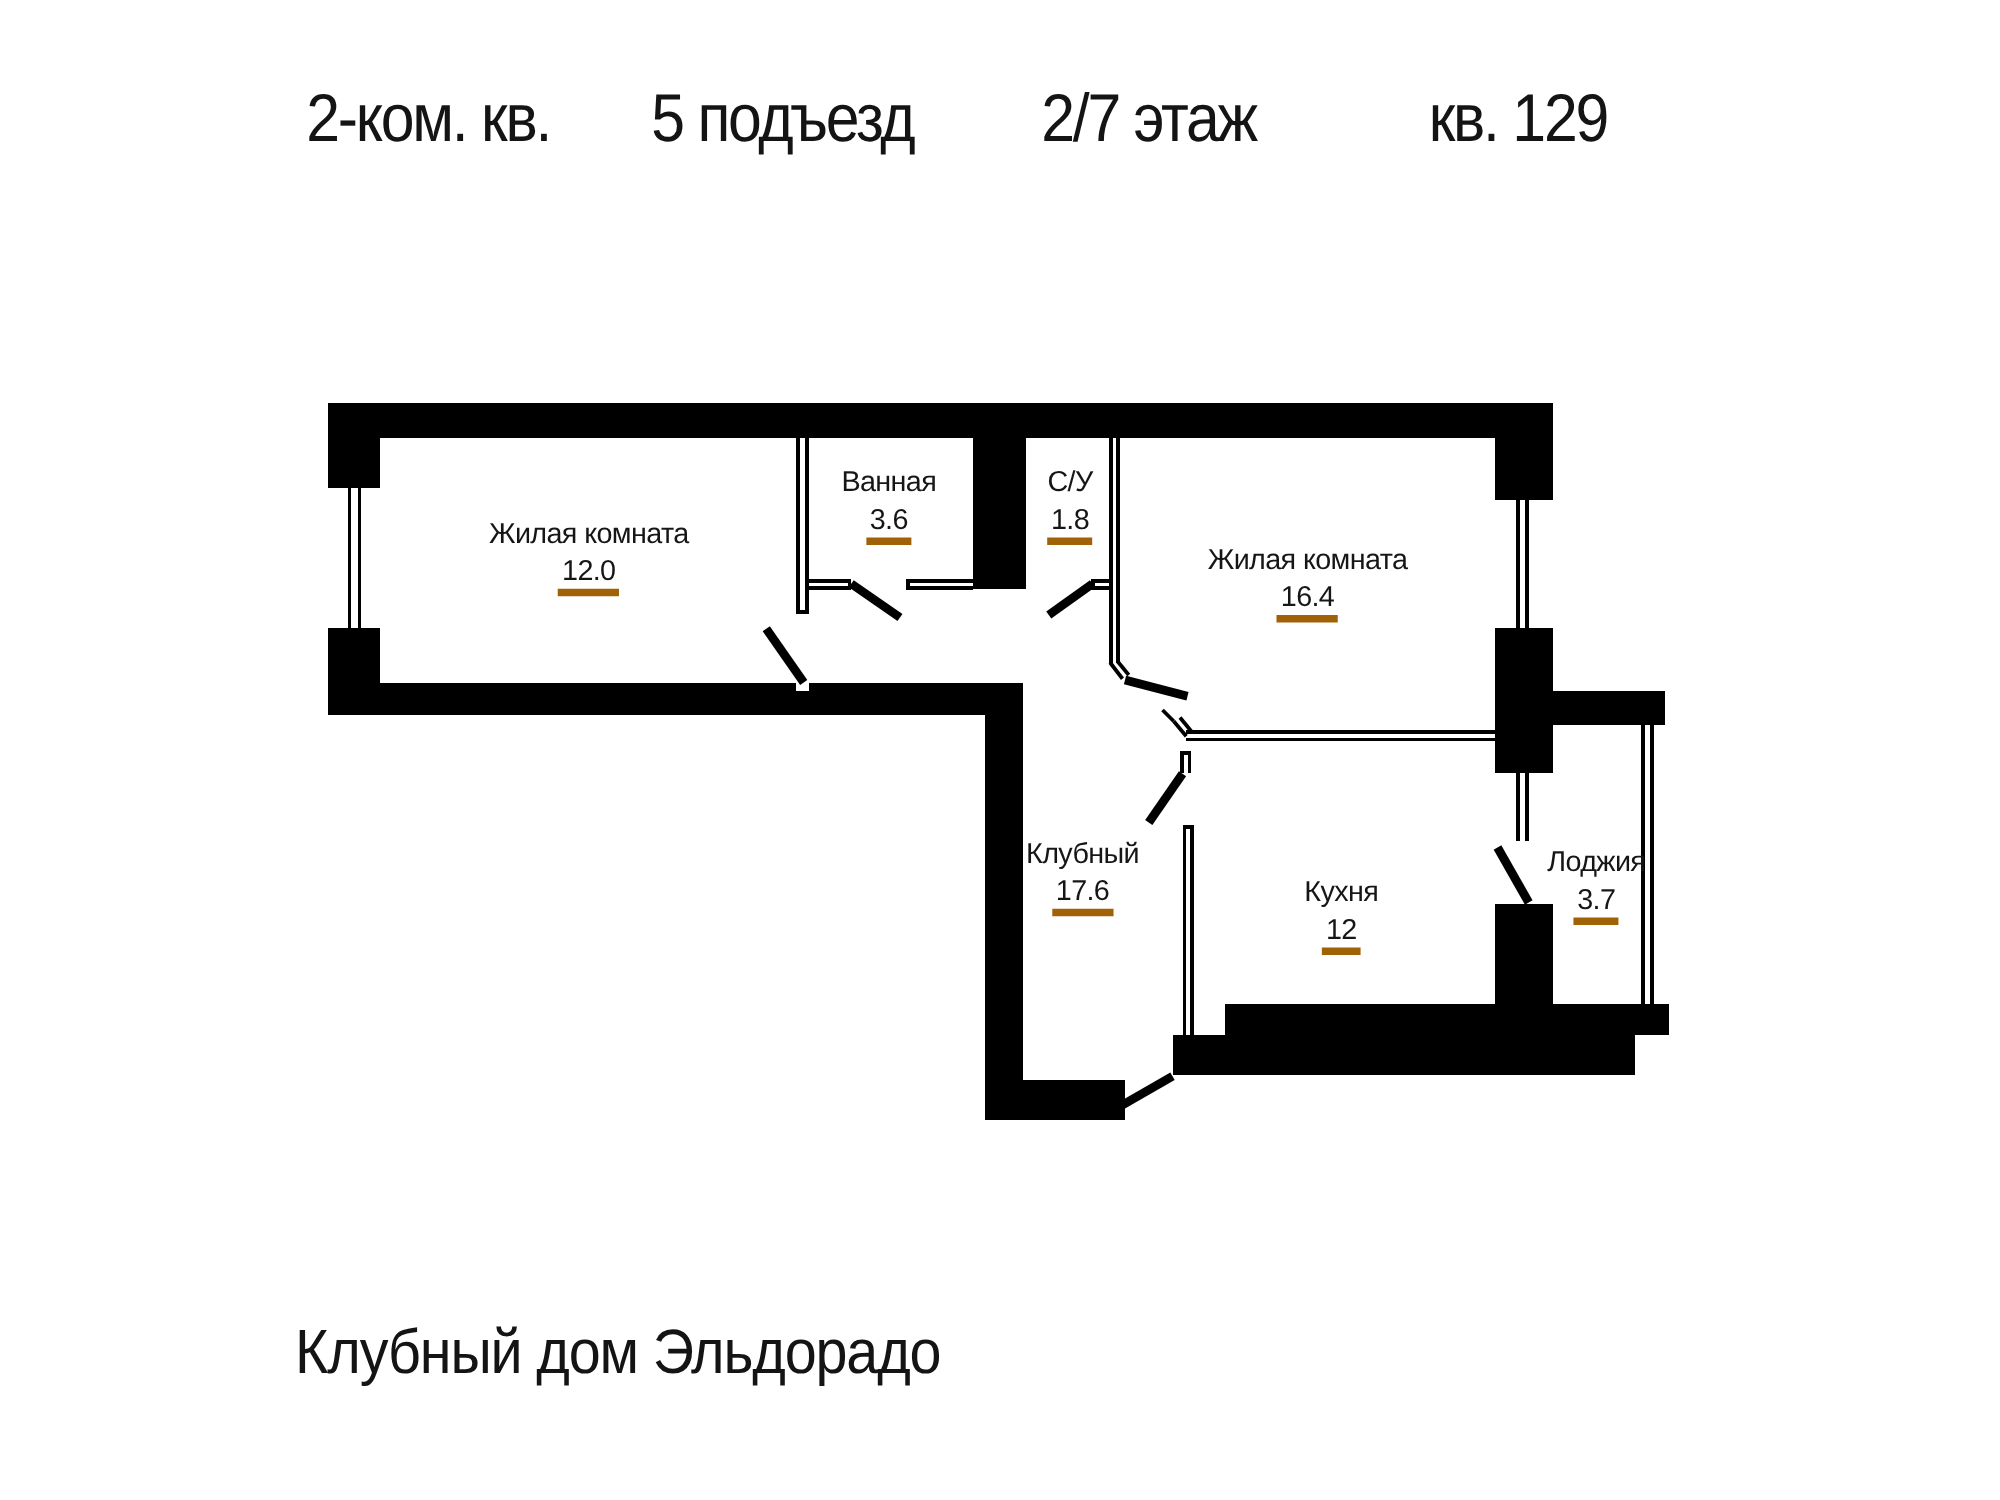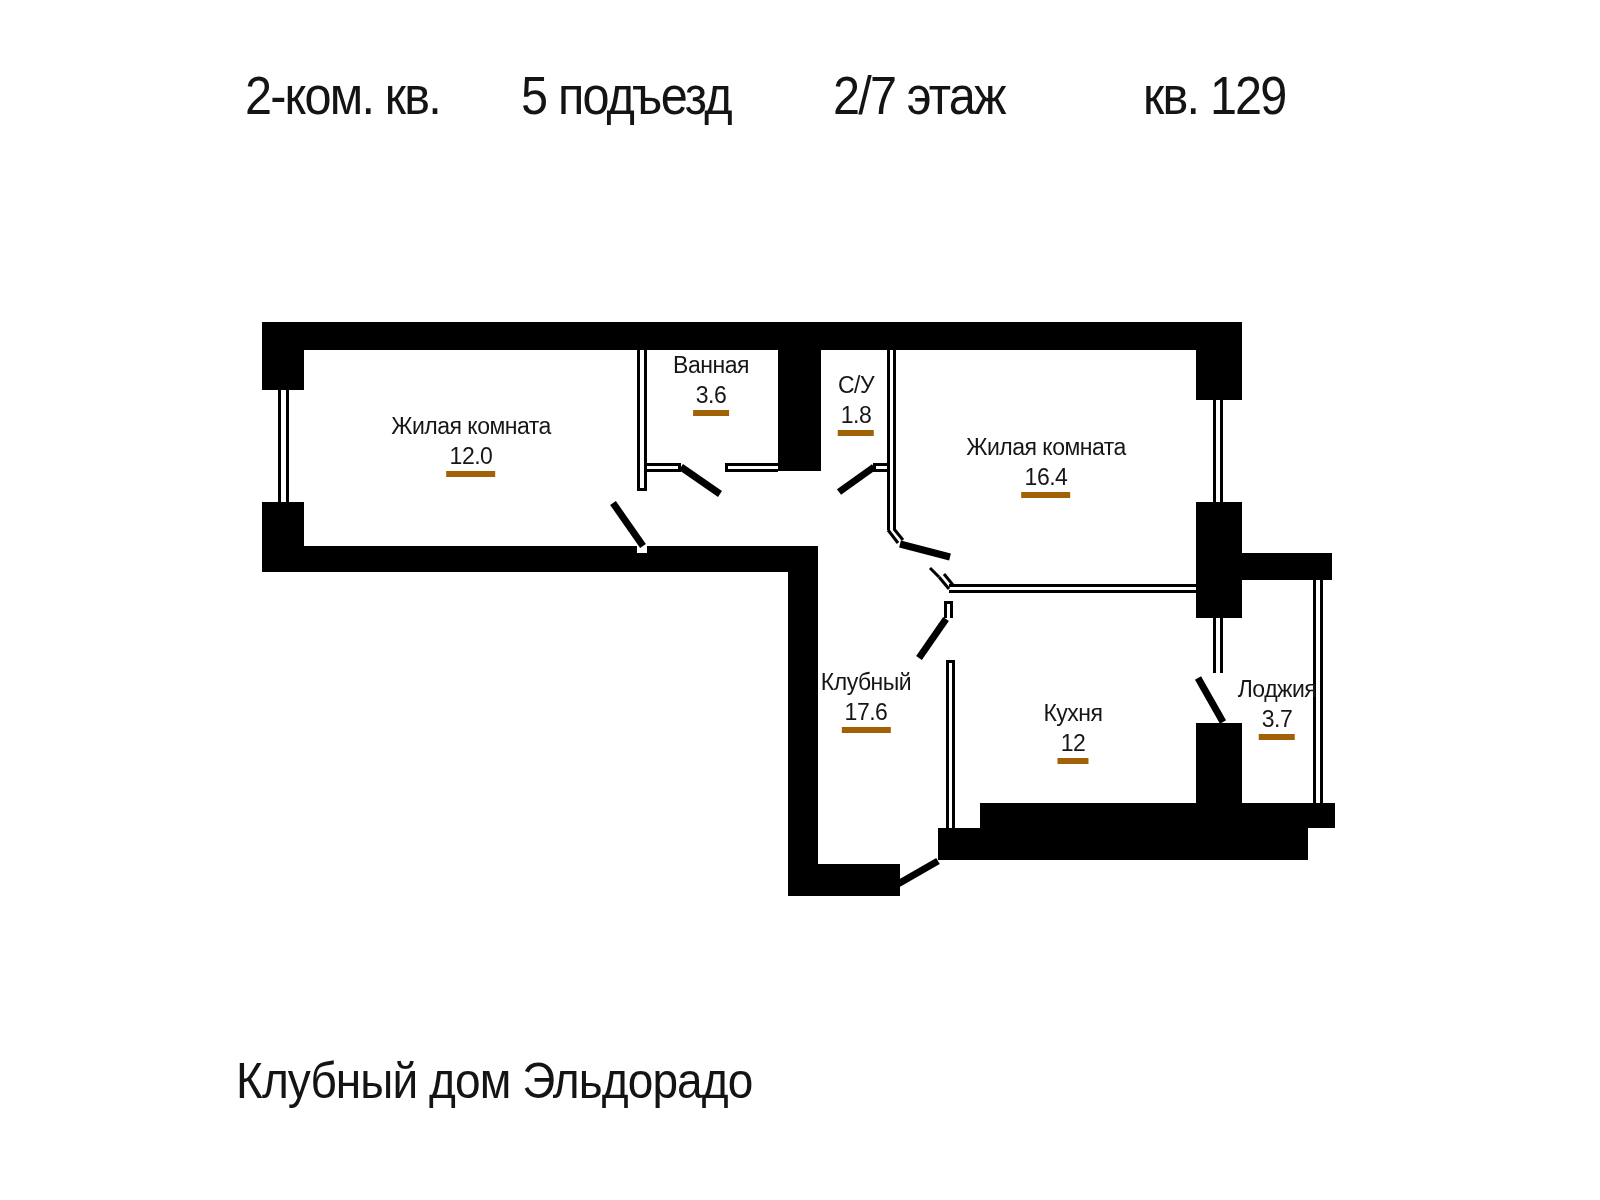--- a/index.html
+++ b/index.html
@@ -115,21 +115,21 @@
       <line x1="1198" y1="678" x2="1223" y2="722"></line>
       <line x1="938" y1="861" x2="891" y2="888"></line>
     </g>
   </svg>
 
   <div class="room-label" style="left:471px;top:413px">
     <div>Жилая комната</div>
     <span class="area">12.0</span>
   </div>
 
-  <div class="room-label" style="left:711px;top:352px">
+  <div class="room-label" style="left:711px;top:372px">
     <div>Ванная</div>
     <span class="area">3.6</span>
   </div>
 
   <div class="room-label" style="left:856px;top:372px">
     <div>С/У</div>
     <span class="area">1.8</span>
   </div>
 
   <div class="room-label" style="left:1046px;top:434px">

